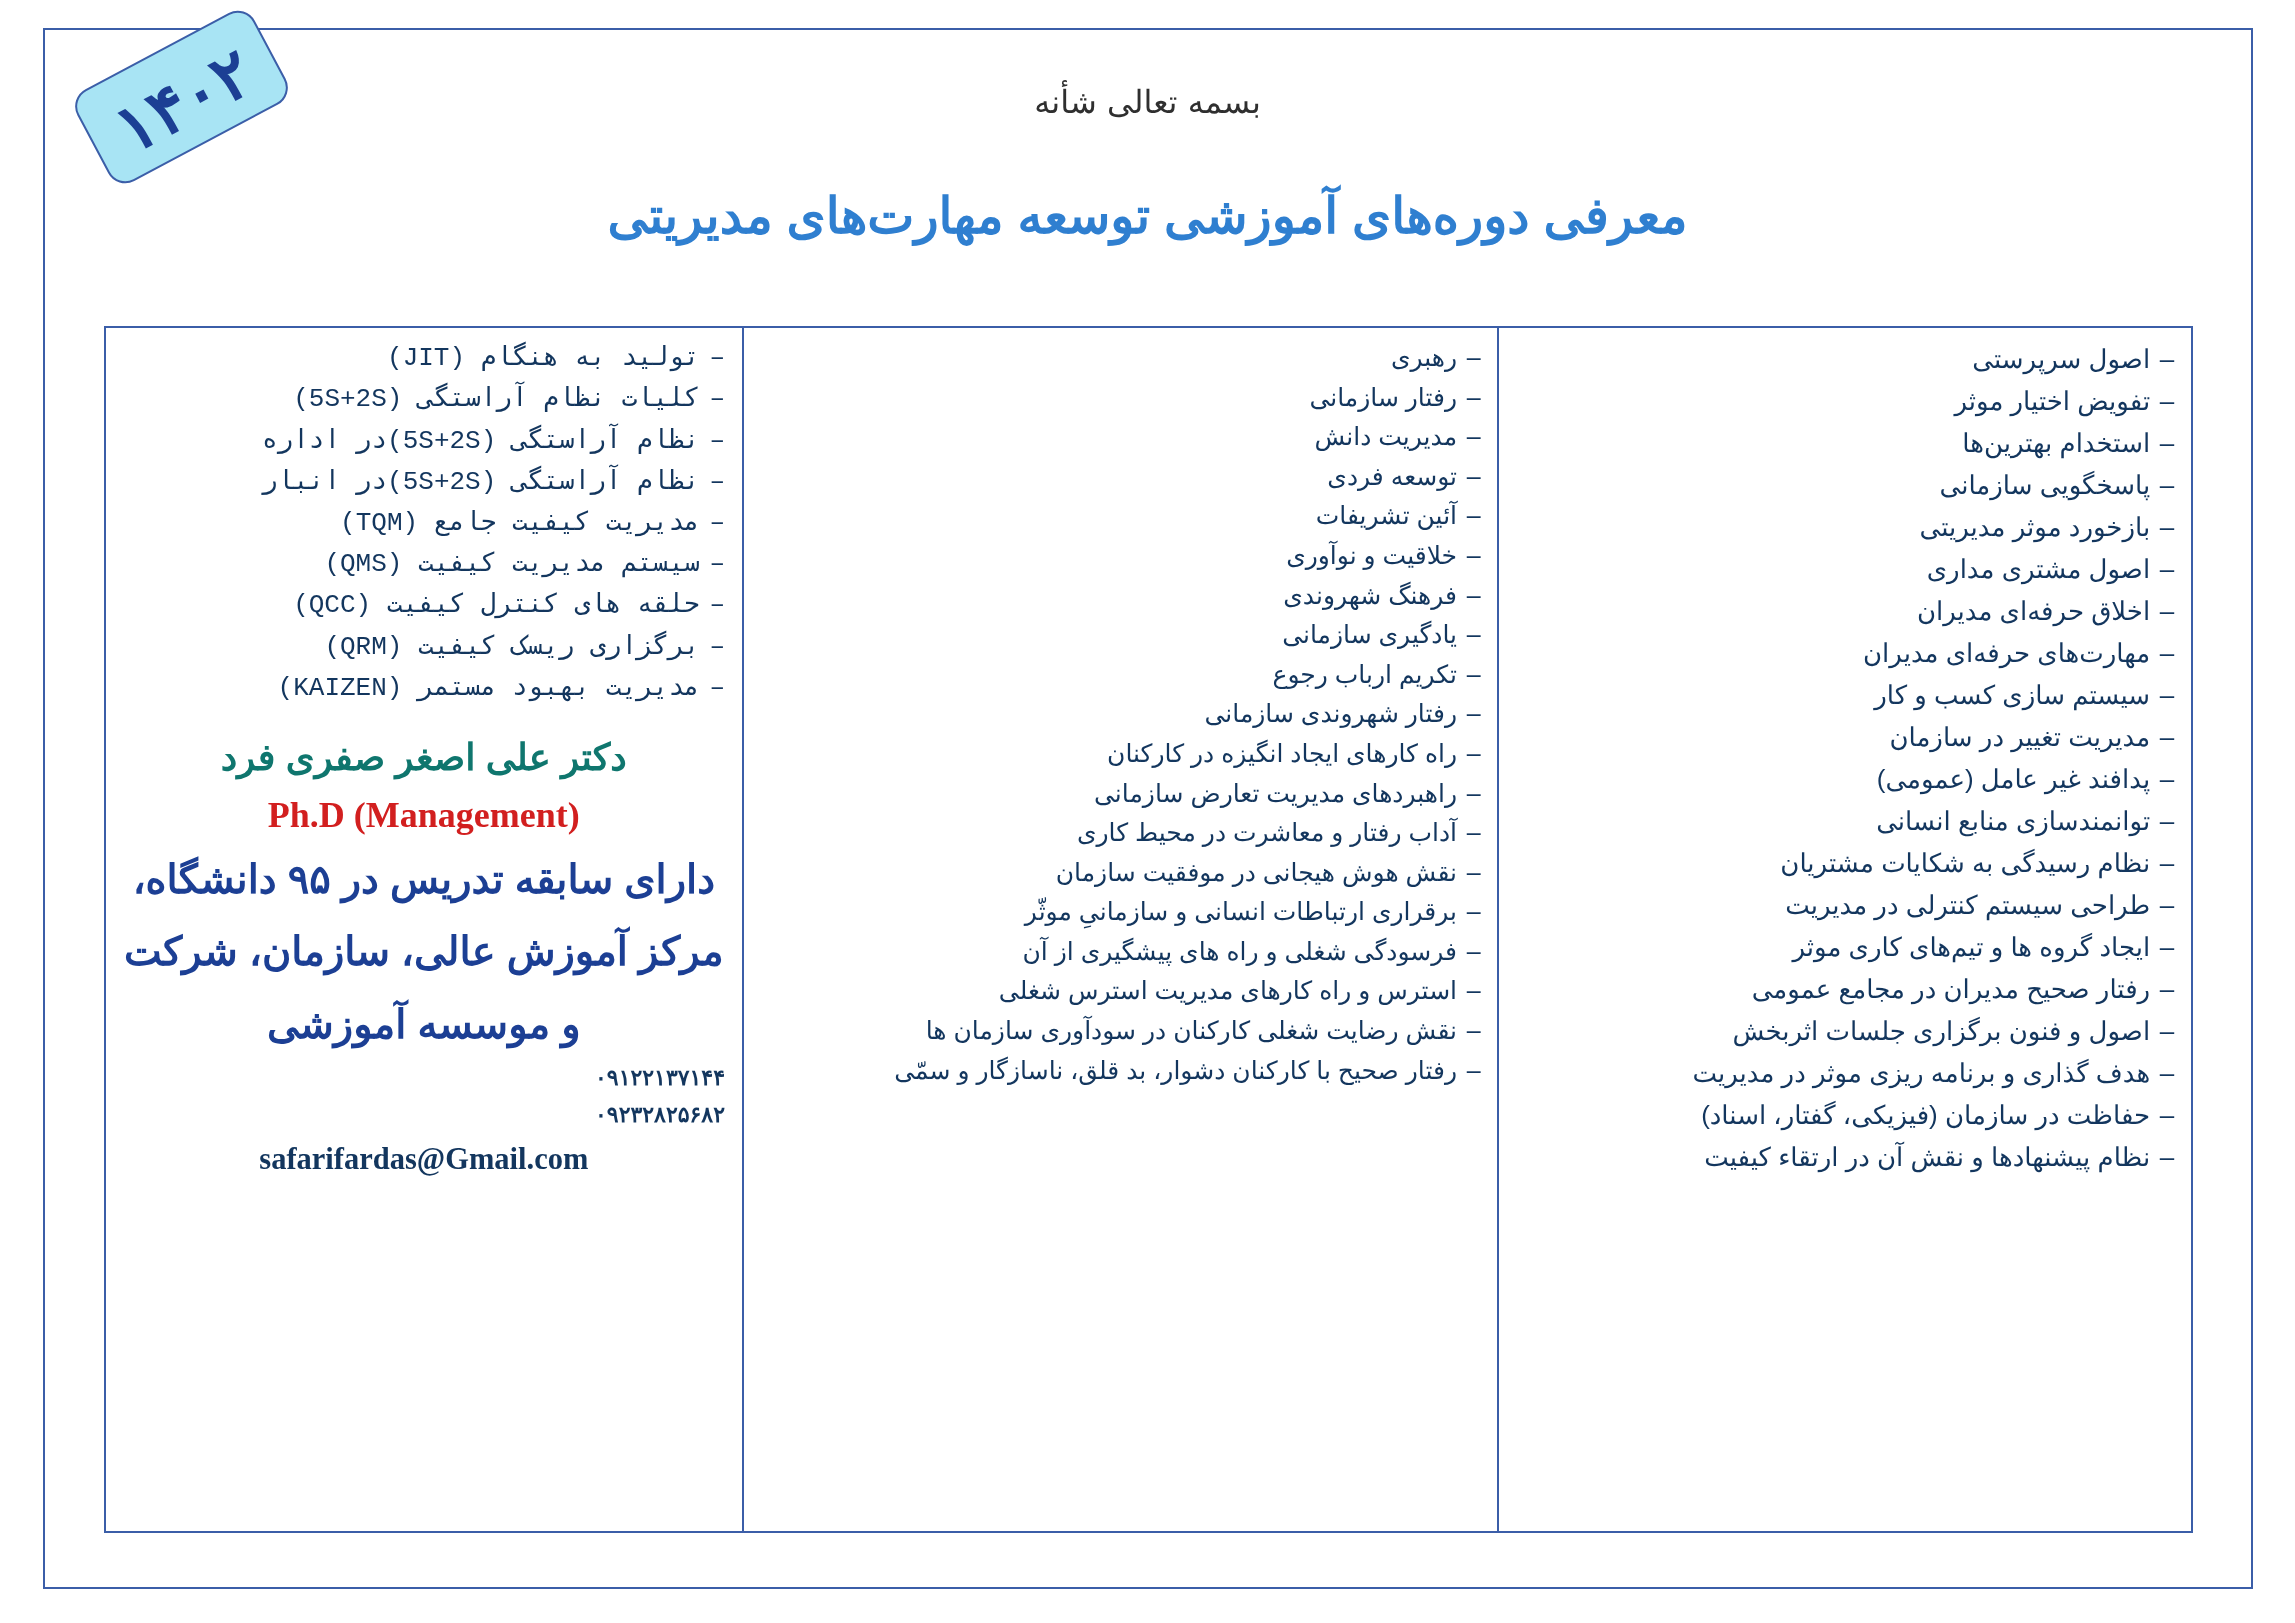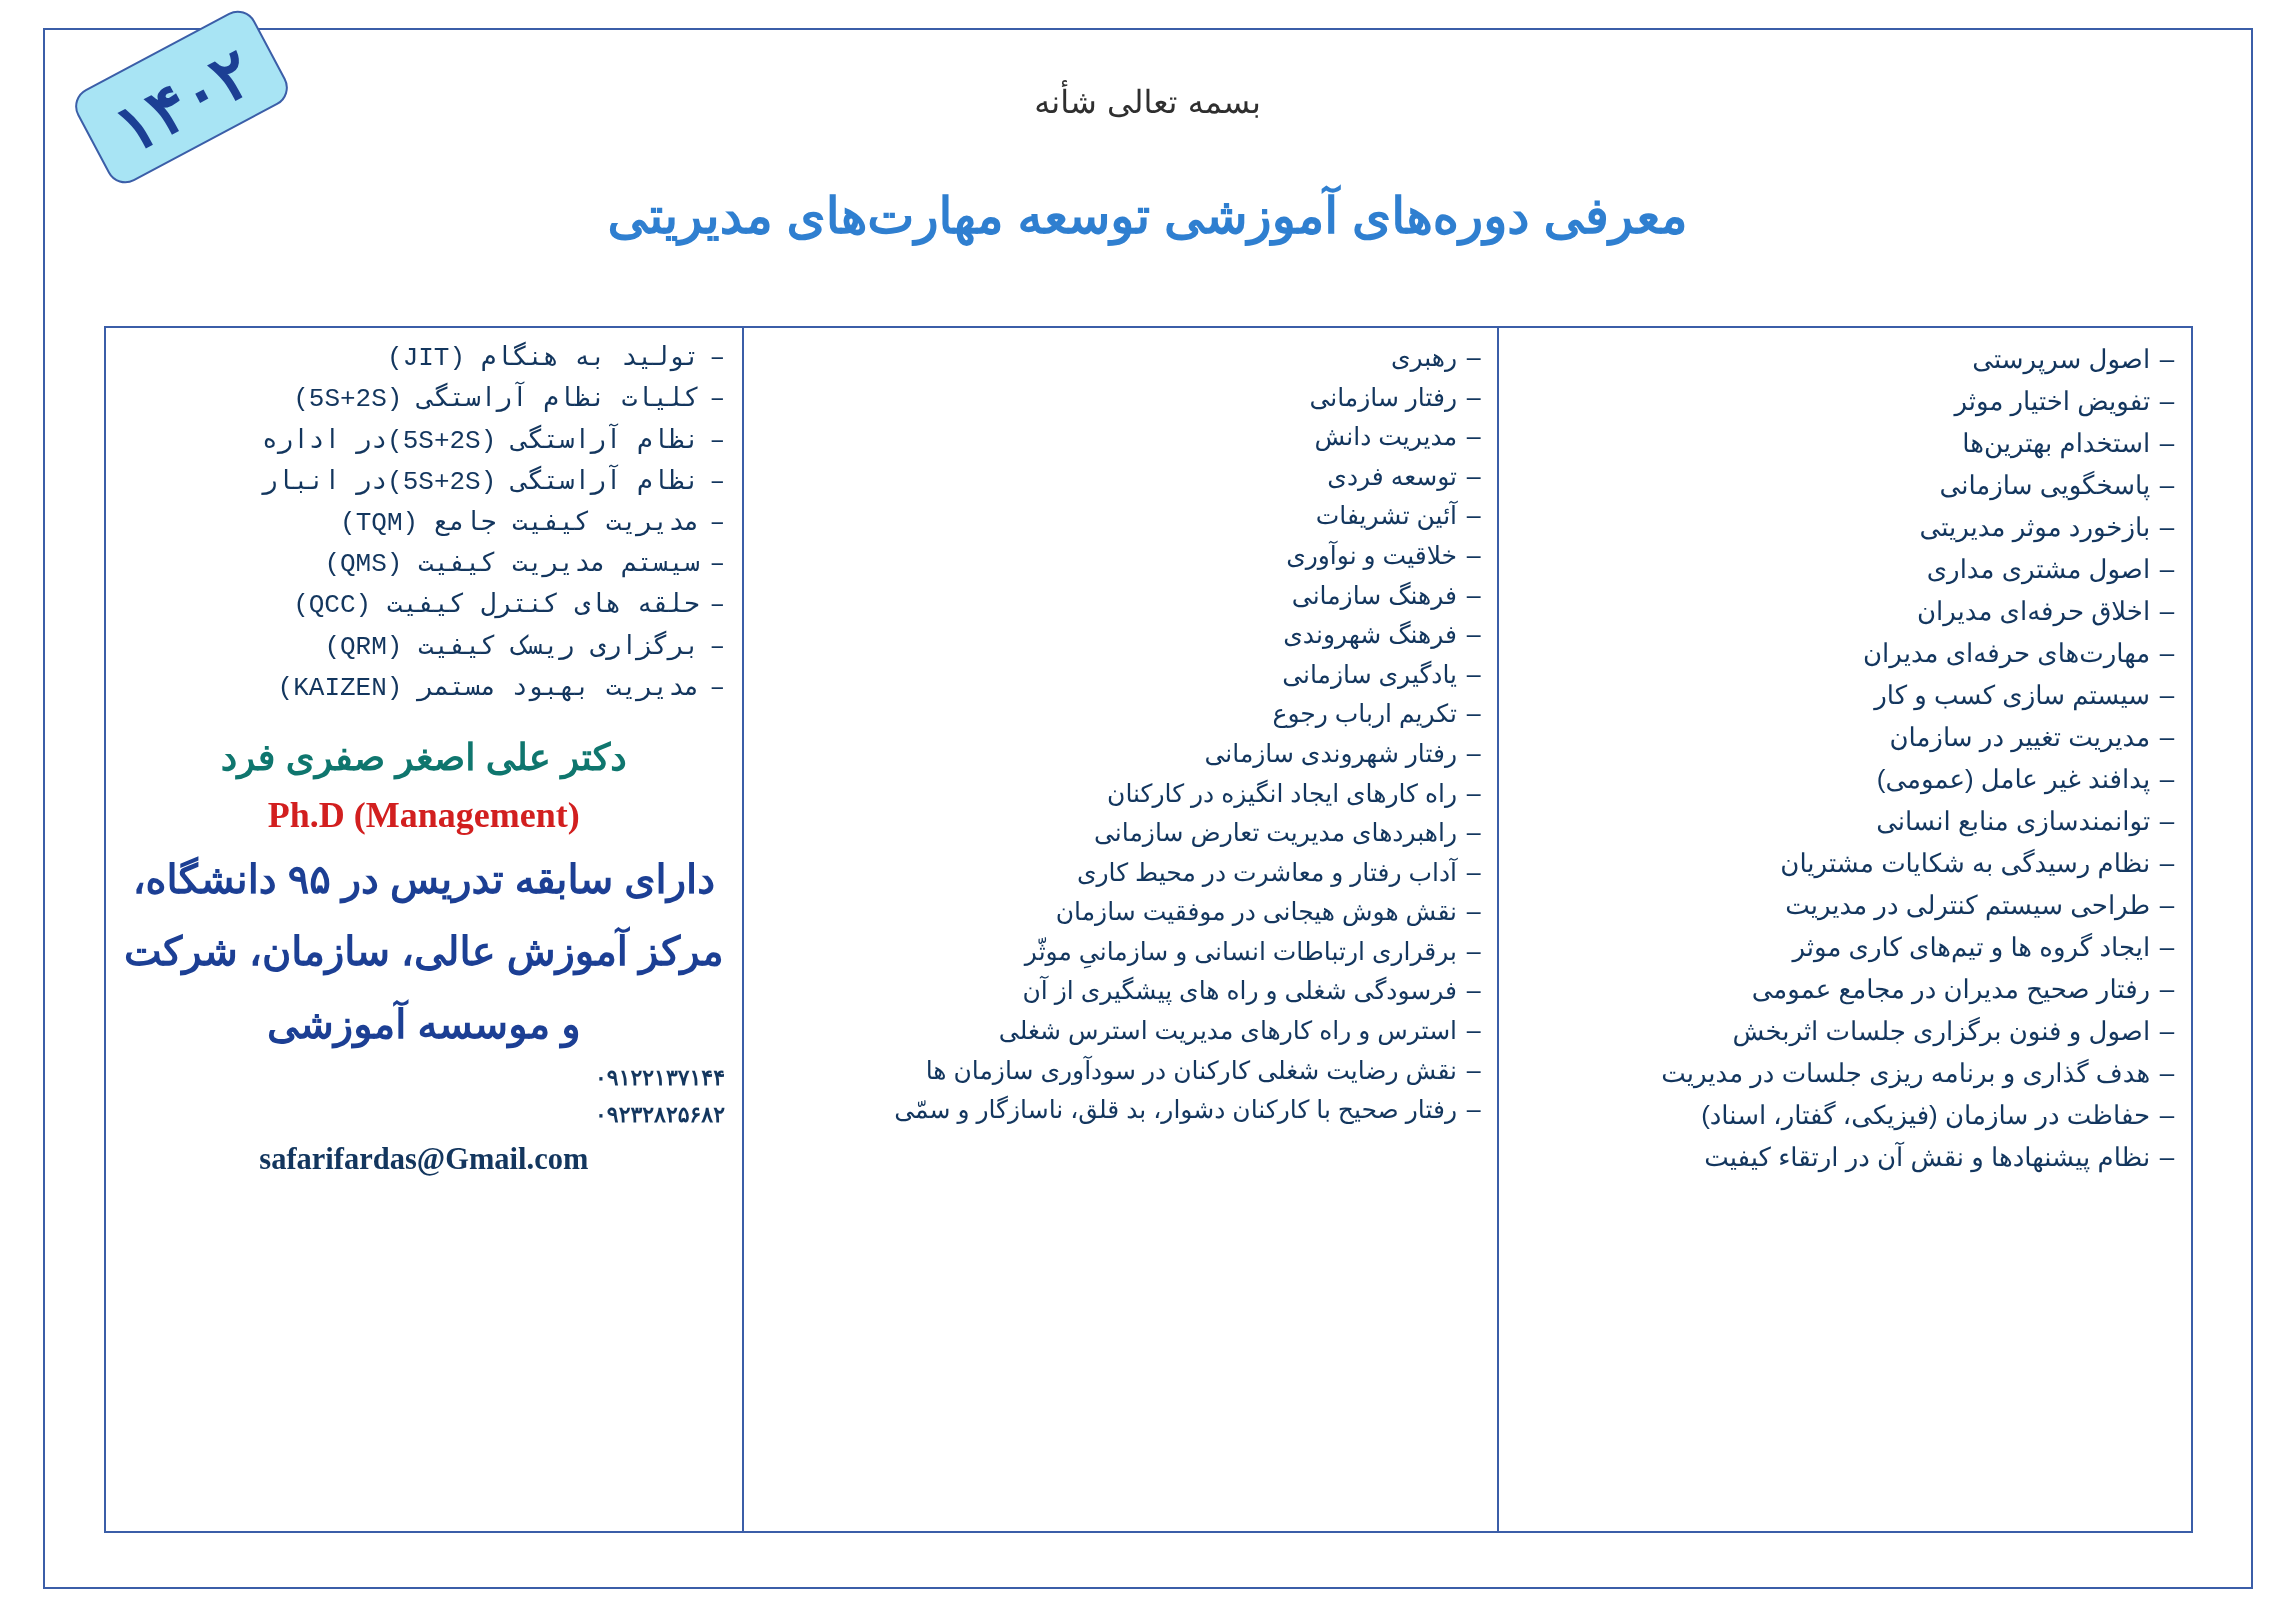--- a/index.html
+++ b/index.html
@@ -213,35 +213,34 @@
         <li><span class="dash">–</span><span>مهارت‌های حرفه‌ای مدیران</span></li>
         <li><span class="dash">–</span><span>سیستم سازی کسب و کار</span></li>
         <li><span class="dash">–</span><span>مدیریت تغییر در سازمان</span></li>
         <li><span class="dash">–</span><span>پدافند غیر عامل (عمومی)</span></li>
         <li><span class="dash">–</span><span>توانمندسازی منابع انسانی</span></li>
         <li><span class="dash">–</span><span>نظام رسیدگی به شکایات مشتریان</span></li>
         <li><span class="dash">–</span><span>طراحی سیستم کنترلی در مدیریت</span></li>
         <li><span class="dash">–</span><span>ایجاد گروه ها و تیم‌های کاری موثر</span></li>
         <li><span class="dash">–</span><span>رفتار صحیح مدیران در مجامع عمومی</span></li>
         <li><span class="dash">–</span><span>اصول و فنون برگزاری جلسات اثربخش</span></li>
-        <li><span class="dash">–</span><span>هدف گذاری و برنامه ریزی جلسات در مدیریت</span></li>
+        <li><span class="dash">–</span><span>هدف گذاری و برنامه ریزی موثر در مدیریت</span></li>
         <li><span class="dash">–</span><span>حفاظت در سازمان (فیزیکی، گفتار، اسناد)</span></li>
         <li><span class="dash">–</span><span>نظام پیشنهادها و نقش آن در ارتقاء کیفیت</span></li>
       </ul>
     </div>
 
     <div class="col col-mid">
       <ul class="items">
         <li><span class="dash">–</span><span>رهبری</span></li>
         <li><span class="dash">–</span><span>رفتار سازمانی</span></li>
         <li><span class="dash">–</span><span>مدیریت دانش</span></li>
         <li><span class="dash">–</span><span>توسعه فردی</span></li>
         <li><span class="dash">–</span><span>آئین تشریفات</span></li>
         <li><span class="dash">–</span><span>خلاقیت و نوآوری</span></li>
-        <li><span class="dash">–</span><span>فرهنگ سازمانی</span></li>
         <li><span class="dash">–</span><span>فرهنگ شهروندی</span></li>
         <li><span class="dash">–</span><span>یادگیری سازمانی</span></li>
         <li><span class="dash">–</span><span>تکریم ارباب رجوع</span></li>
         <li><span class="dash">–</span><span>رفتار شهروندی سازمانی</span></li>
         <li><span class="dash">–</span><span>راه کارهای ایجاد انگیزه در کارکنان</span></li>
         <li><span class="dash">–</span><span>راهبردهای مدیریت تعارض سازمانی</span></li>
         <li><span class="dash">–</span><span>آداب رفتار و معاشرت در محیط کاری</span></li>
         <li><span class="dash">–</span><span>نقش هوش هیجانی در موفقیت سازمان</span></li>
         <li><span class="dash">–</span><span>برقراری ارتباطات انسانی و سازمانیِ موثّر</span></li>
         <li><span class="dash">–</span><span>فرسودگی شغلی و راه های پیشگیری از آن</span></li>

